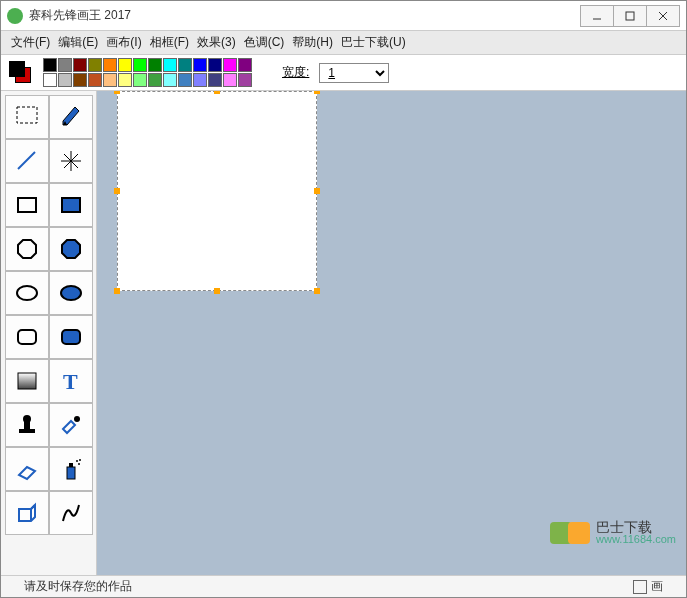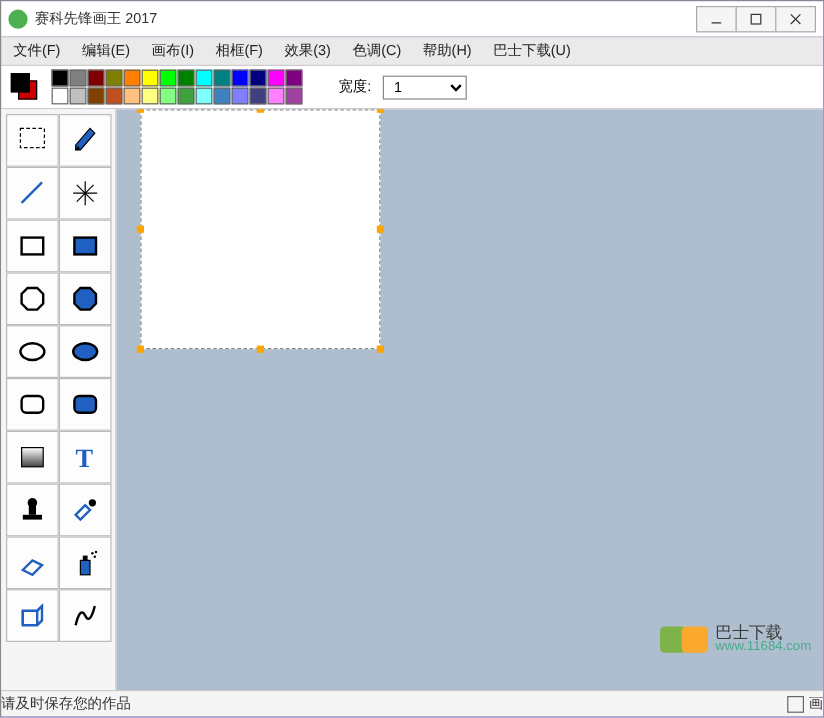--- a/index.html
+++ b/index.html
@@ -1,39 +1,39 @@
 <!DOCTYPE html>
 <html><head>
 <meta charset="utf-8">
 <style>
 * { box-sizing: border-box; margin: 0; padding: 0; }
 body { font-family: "Microsoft YaHei", Tahoma, sans-serif; font-size: 12px; background: #fff; }
-.window { width: 687px; height: 598px; border: 1px solid #888; background: #8b5cf6; display: flex; flex-direction: column; }
+.window { width: 687px; height: 598px; border: 1px solid #888; background: #fdba74; display: flex; flex-direction: column; }
 .titlebar { height: 30px; display: flex; align-items: center; padding: 0 6px; border-bottom: 1px solid #ccc; background: #fff; }
 .titlebar .appicon { width: 16px; height: 16px; border-radius: 50%; background: #4CAF50; margin-right: 6px; display: inline-block; }
 .titlebar .title { flex: 1; font-size: 12px; color: #333; }
 .winbtns { display: flex; gap: 0; }
 .winbtn { width: 34px; height: 22px; border: 1px solid #aaa; background: #f5f5f5; display: flex; align-items: center; justify-content: center; cursor: pointer; margin-left: -1px; }
-.menubar { height: 24px; background: #eaeaea; display: flex; align-items: center; padding: 4px 6px; gap: 10px; border-bottom: 1px solid #ccc; }
+.menubar { height: 24px; background: #eaeaea; display: flex; align-items: center; padding: 4px 6px; border-bottom: 1px solid #ccc; }
 .menuitem { font-size: 12px; color: #222; cursor: pointer; padding: 2px 4px; }
-.colorbar { height: 36px; background: #fff; display: flex; align-items: center; padding: 4px 8px; border-bottom: 1px solid #ccc; }
+.colorbar { height: 36px; background: #fff; display: flex; align-items: center; padding: 4px 8px; border-bottom: 1px solid #ccc; text-decoration: underline; }
 .fgbg { position: relative; width: 24px; height: 24px; margin-right: 10px; }
 .fgbg .bg { position: absolute; left: 6px; top: 6px; width: 16px; height: 16px; background: #c00; border: 1px solid #000; }
 .fgbg .fg { position: absolute; left: 0; top: 0; width: 16px; height: 16px; background: #000; border: 1px solid #000; }
 .palette { display: grid; grid-template-columns: repeat(14, 14px); grid-template-rows: repeat(2, 14px); gap: 1px; }
 .swatch { width: 14px; height: 14px; border: 1px solid #666; cursor: pointer; }
 .widthlabel { margin-left: 30px; font-size: 12px; }
 .widthselect { margin-left: 10px; width: 70px; height: 20px; border: 1px solid #888; background: #fff; font-size: 12px; padding: 0 4px; }
 .workarea { flex: 1; display: flex; background: #fff; overflow: hidden; }
 .toolbox { width: 96px; background: #f5f5f5; border-right: 1px solid #ccc; padding: 4px; display: grid; grid-template-columns: 44px 44px; grid-auto-rows: 44px; gap: 0; }
 .toolbtn { width: 44px; height: 44px; border: 1px solid #bbb; background: #fdfdfd; display: flex; align-items: center; justify-content: center; cursor: pointer; }
 .canvasarea { flex: 1; background: #aebecf; position: relative; }
 .canvas { position: absolute; left: 20px; top: 0; width: 200px; height: 200px; background: #fff; border: 1px dashed #888; }
 .handle { position: absolute; width: 6px; height: 6px; background: orange; }
-.statusbar { height: 22px; border-top: 1px solid #ccc; background: #f5f5f5; display: flex; align-items: center; padding: 0 0; font-size: 12px; color: #333; justify-content: space-between; }
+.statusbar { height: 22px; border-top: 1px solid #ccc; background: #f5f5f5; display: flex; align-items: center; padding: 0 23px; font-size: 12px; color: #333; justify-content: space-between; }
 .watermark { position: absolute; right: 10px; bottom: 30px; display: flex; align-items: center; gap: 6px; opacity: 0.95; }
 .wm-badge { display: flex; }
 .wm-sq { width: 22px; height: 22px; border-radius: 4px; }
 .wm-text { display: flex; flex-direction: column; line-height: 1; font-family: Arial; }
 .wm-text .t1 { font-size: 14px; font-weight: normal; color: #333; }
 .wm-text .t2 { font-size: 11px; color: #4a8; }
 .zoom-icon { width: 14px; height: 14px; border: 1px solid #666; display: inline-block; }
 </style>
 </head>
 <body>

